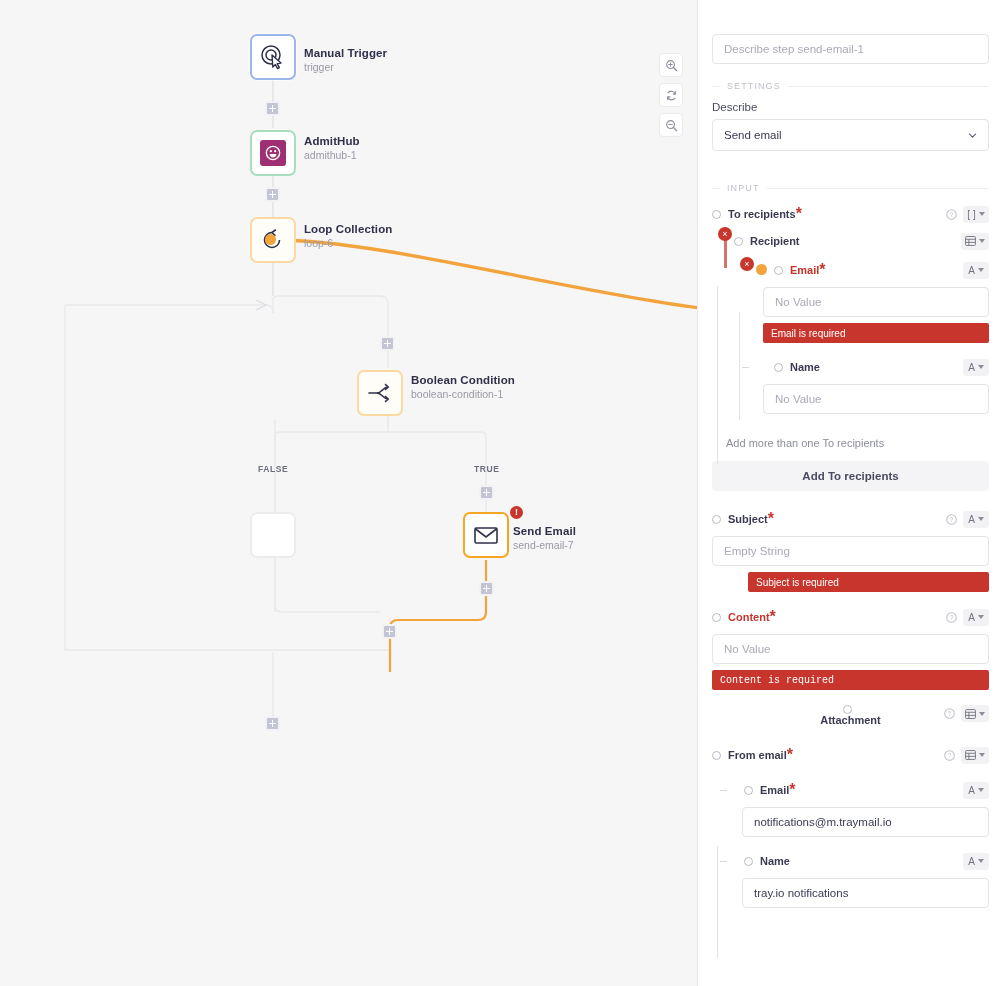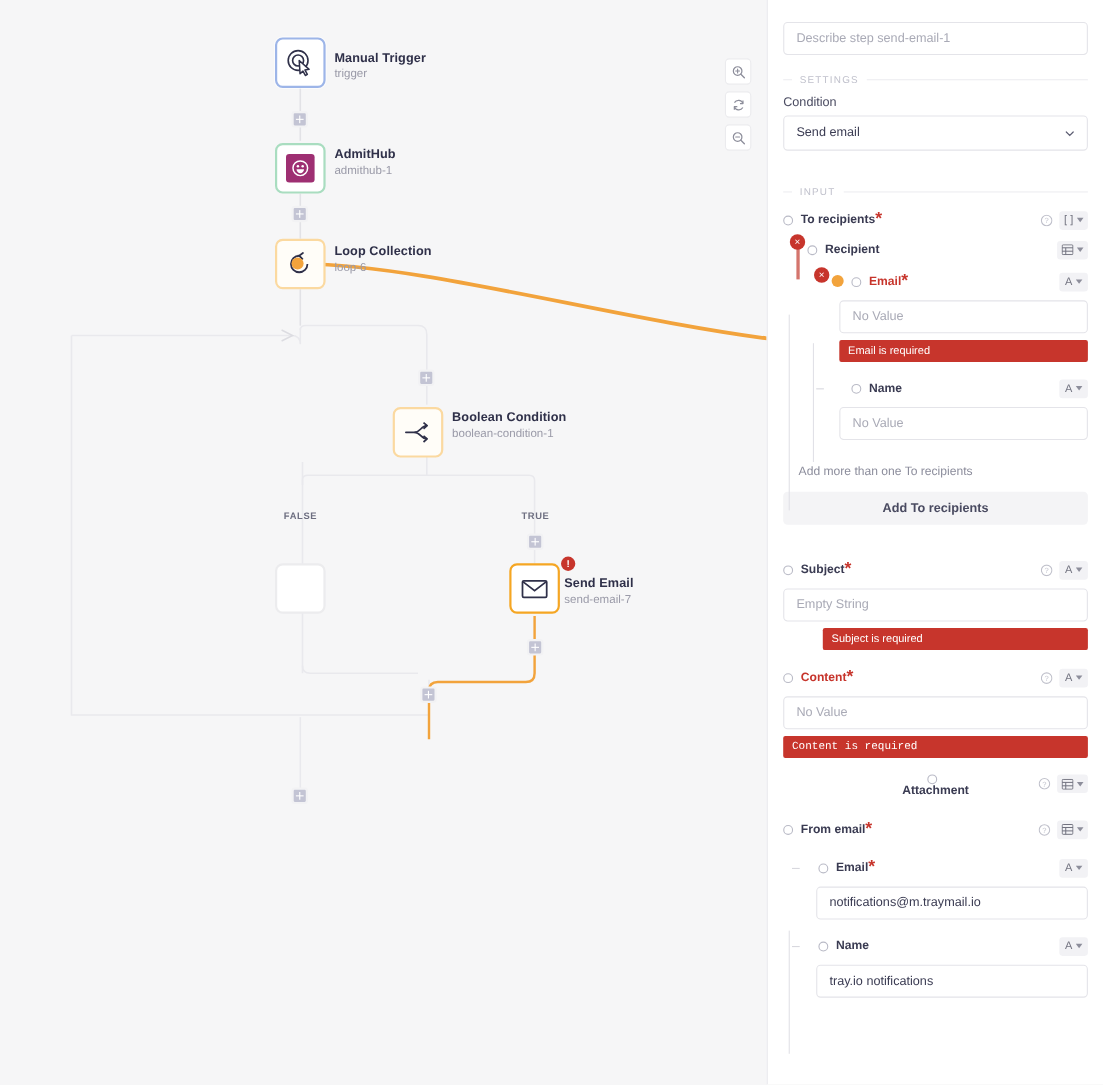--- a/index.html
+++ b/index.html
@@ -271,31 +271,31 @@
       <svg width="13" height="13" viewBox="0 0 14 14">
         <circle cx="6" cy="6" r="4.2" fill="none" stroke="#8d8e9b" stroke-width="1.2"></circle>
         <path d="M9.2,9.2 L12.6,12.6" stroke="#8d8e9b" stroke-width="1.3" stroke-linecap="round"></path>
         <path d="M4.1,6 L7.9,6" stroke="#8d8e9b" stroke-width="1.1" stroke-linecap="round"></path>
       </svg>
     </div>
   </div>
 
   <div id="panel">
 
-    <div style="padding-top:20px;">
+    <div style="padding-top:34px;">
       <input class="pf-input" type="text" placeholder="Describe step send-email-1" style="">
     </div>
 
     <div class="section-hdr">
       <div class="ln pre"></div>
       <div class="txt">SETTINGS</div>
       <div class="ln"></div>
     </div>
 
-    <div class="fld-caption">Condition</div>
+    <div class="fld-caption">Describe</div>
     <div class="select-box">
       <span>Send email</span>
       <svg class="chev" viewBox="0 0 10 10">
         <path d="M1.5,3.3 L5,6.8 L8.5,3.3" fill="none" stroke="#5c5d72" stroke-width="1.2" stroke-linecap="round"></path>
       </svg>
     </div>
 
     <div class="section-hdr" style="margin-top:32px;">
       <div class="ln pre"></div>
       <div class="txt">INPUT</div>
@@ -367,21 +367,21 @@
     </div>
     <div style="padding-left:51px; margin-top:6px;">
       <input class="pf-input" type="text" placeholder="No Value" style="">
     </div>
 
     <div class="hint-txt" style="margin-top:23px; padding-left:14px;">Add more than one To recipients</div>
     <div style="margin-top:12px;">
       <button class="wide-btn">Add To recipients</button>
     </div>
 
-    <div class="row" style="margin-top:30px;">
+    <div class="row" style="margin-top:17px;">
       <span class="radio"></span>
       <span class="lbl">Subject</span>
         <span class="star">*</span>
       <span class="row-right">
         <svg class="help-ico" viewBox="0 0 12 12">
           <circle cx="6" cy="6" r="5.2" fill="none" stroke="#b5b6c2" stroke-width="1.1"></circle>
           <text x="6" y="8.8" font-size="7.5" text-anchor="middle" fill="#b5b6c2" font-family="Liberation Sans, sans-serif">?</text>
         </svg>
         <span class="type-chip">
           <span>A</span>

